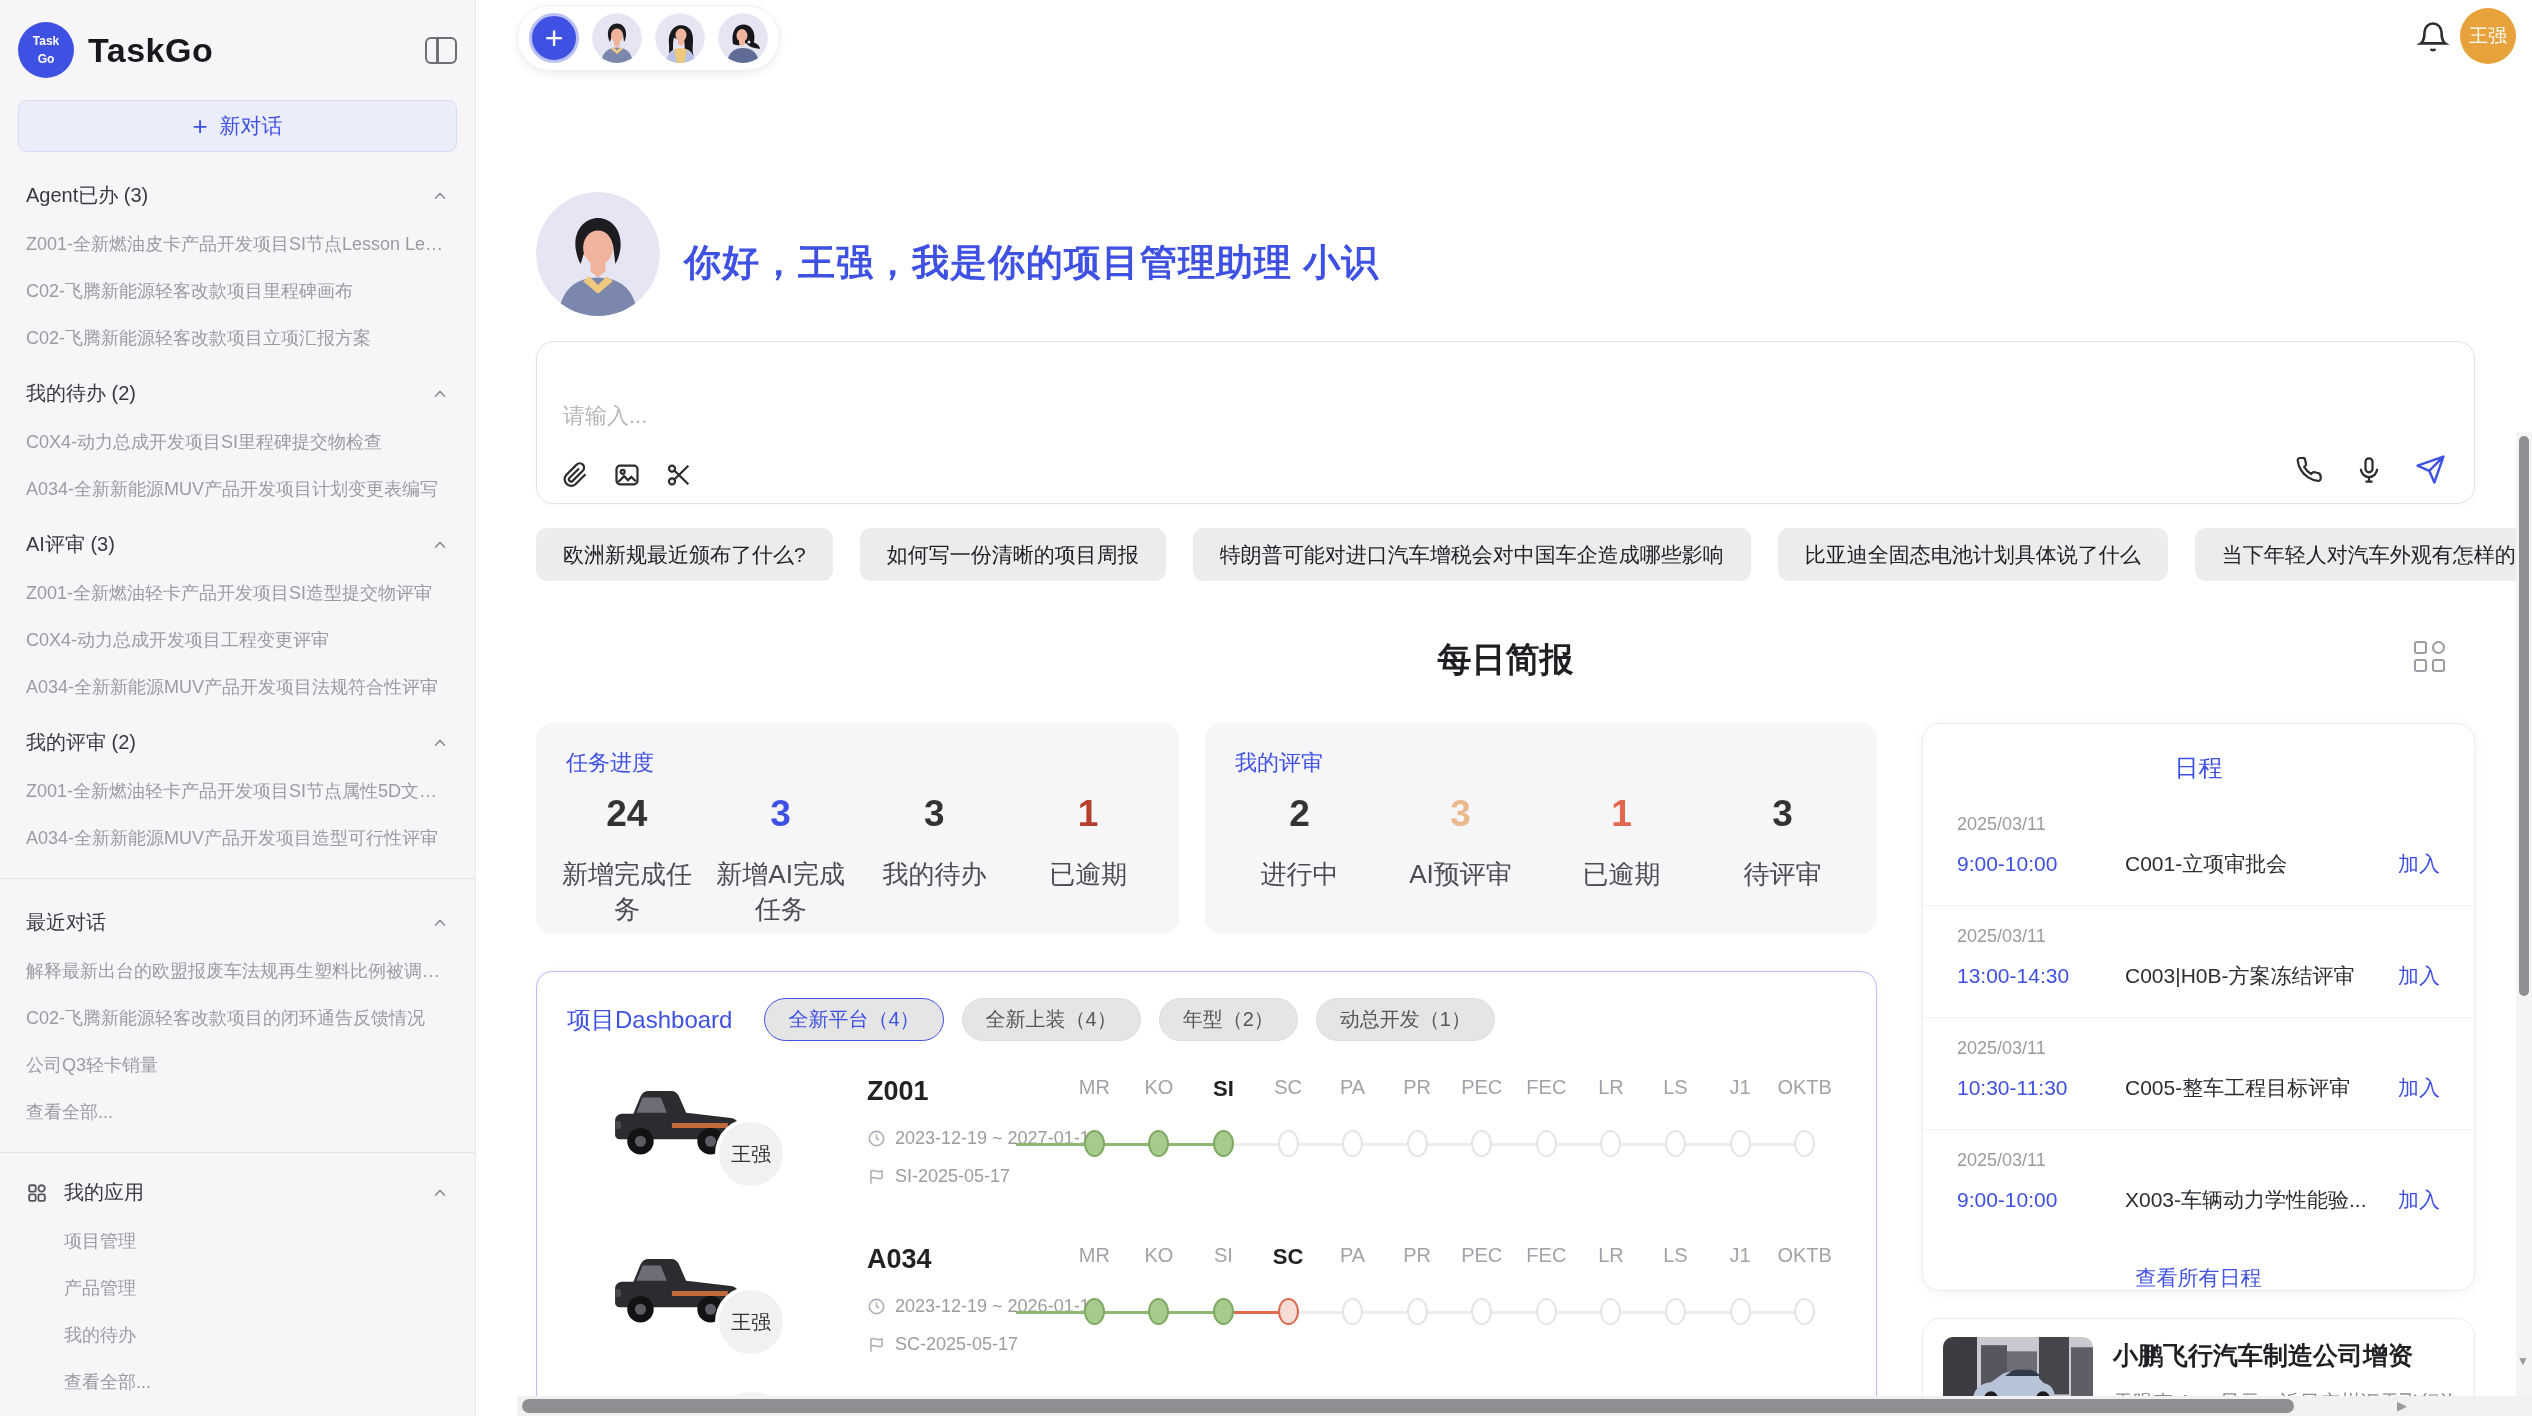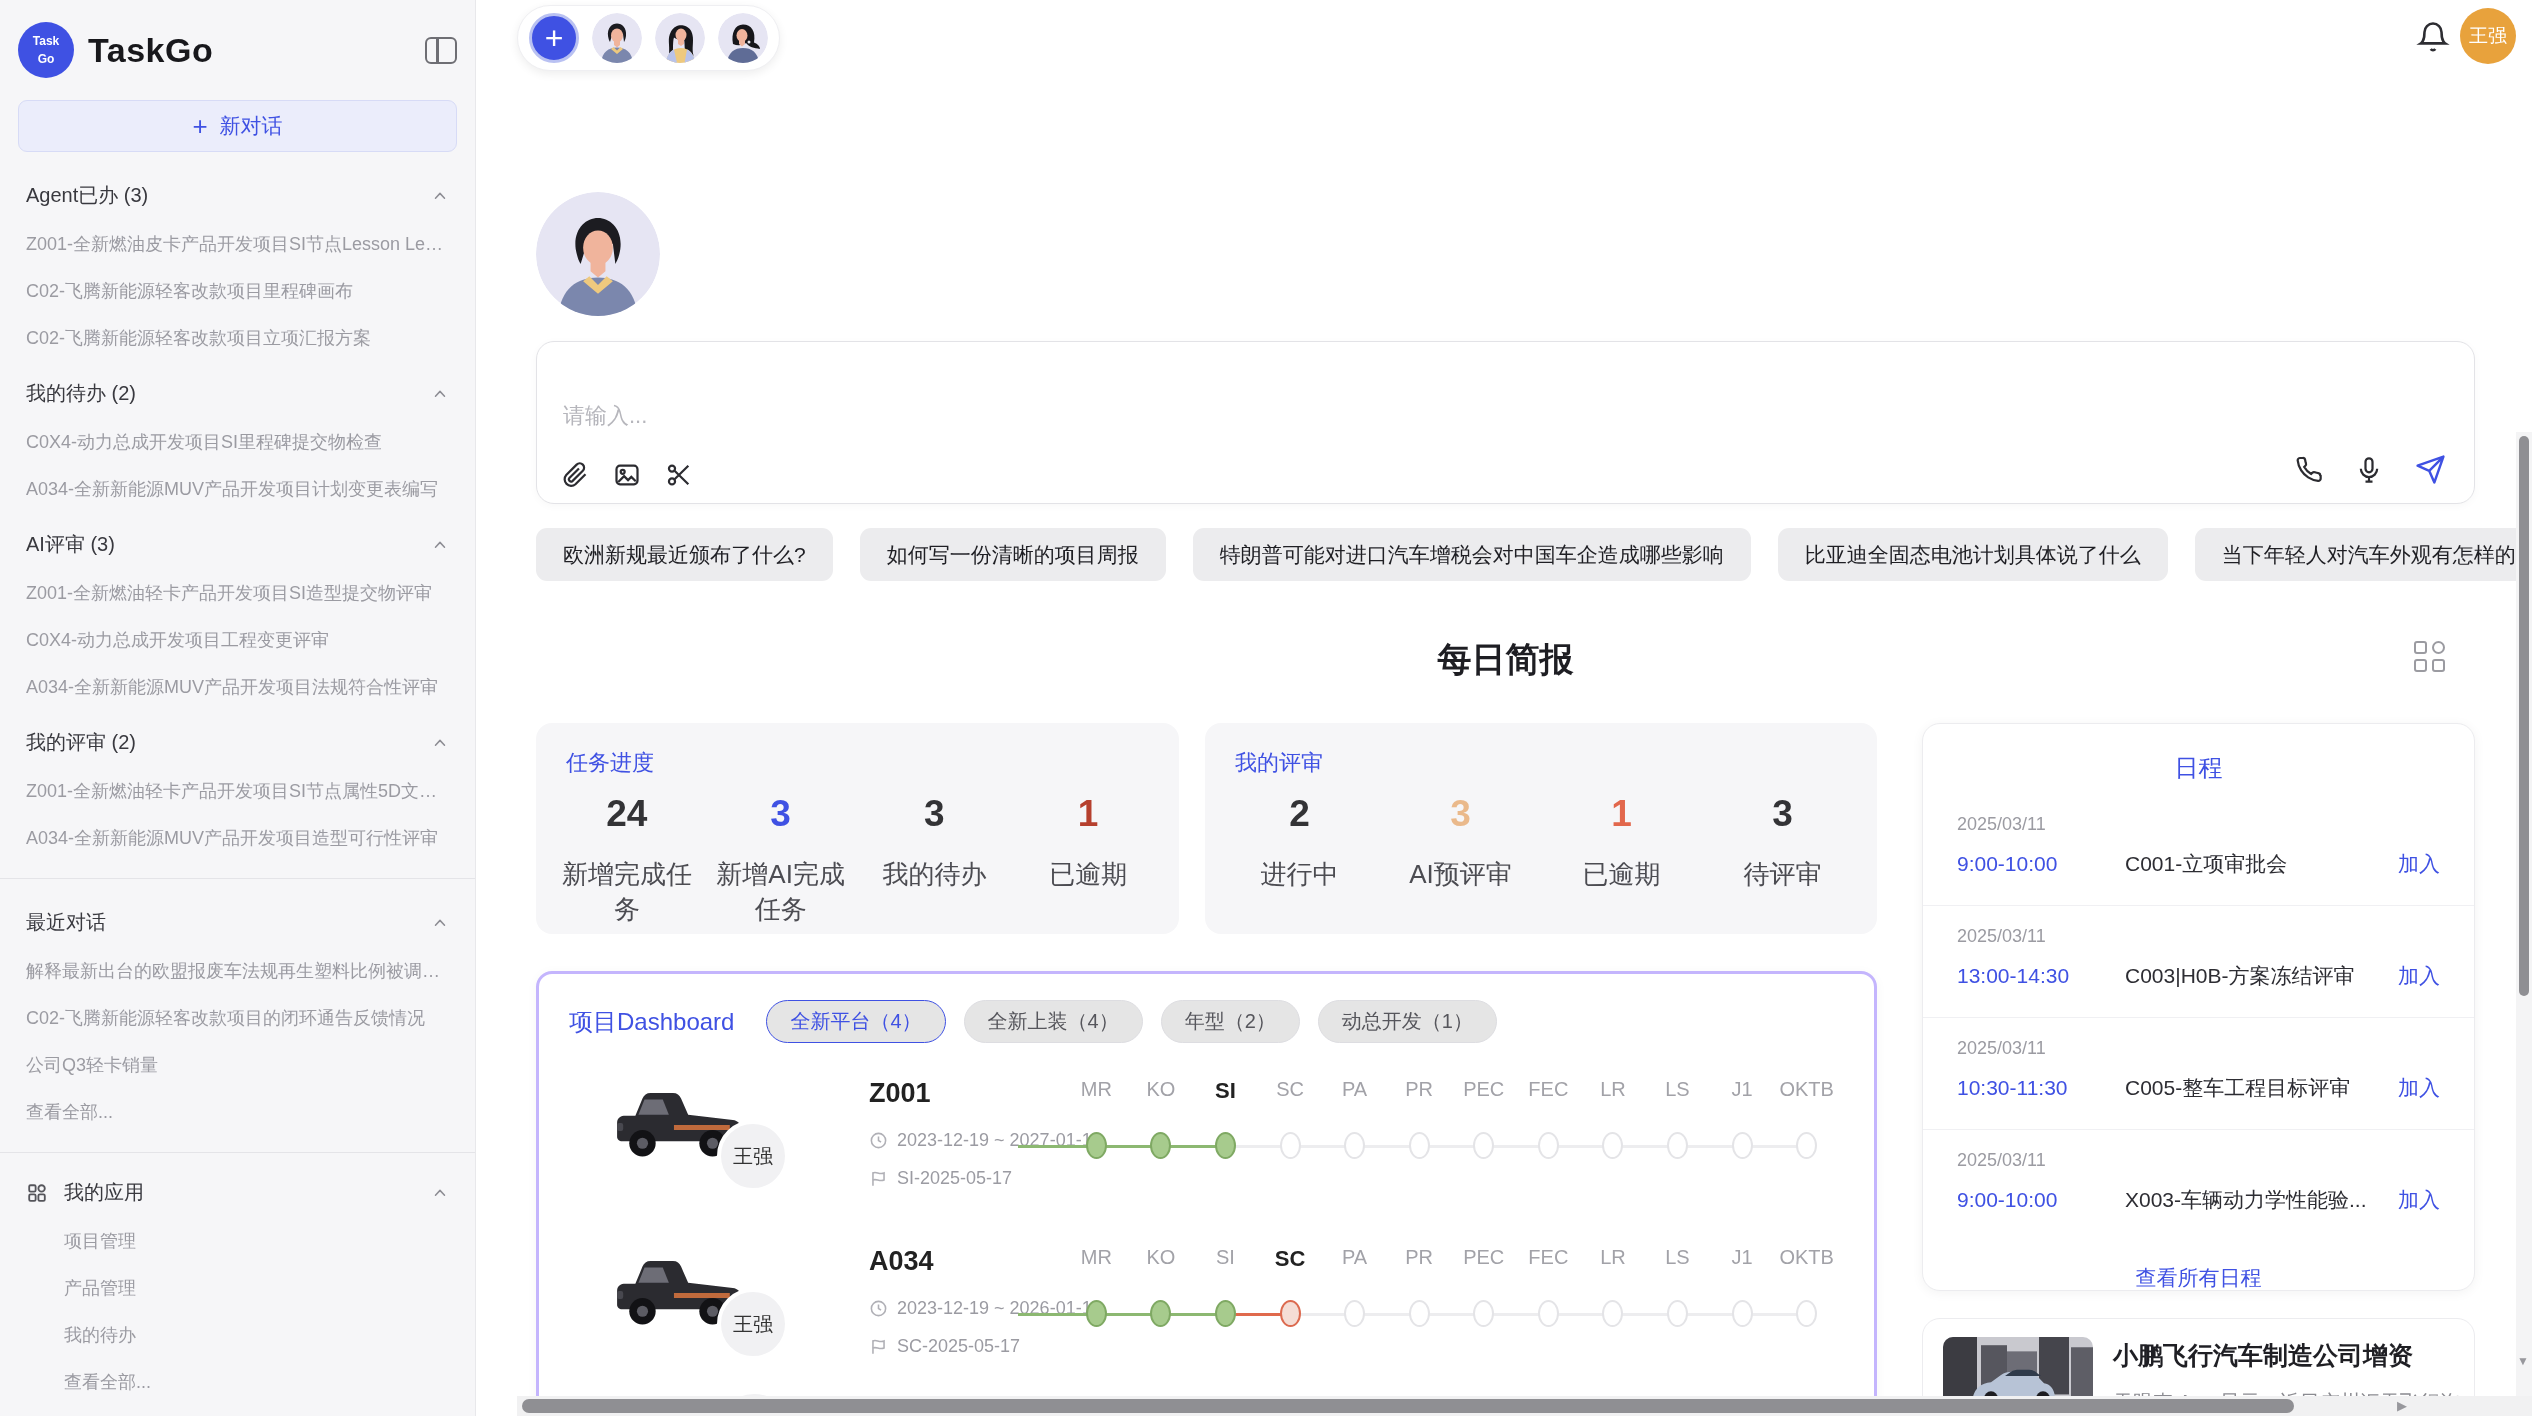--- a/index.html
+++ b/index.html
@@ -88,21 +88,21 @@
   .stat-card .card-title { position:absolute; left:30px; top:25px; font-size:22px; color:#3f51e3; }
   .stats-row { position:absolute; left:14px; right:14px; top:72px; display:flex; }
   .stat { flex:1; text-align:center; }
   .stat-value { font-size:37px; font-weight:bold; line-height:1; }
   .stat-label { margin-top:25px; font-size:26px; color:#4c4c52; }
   .c-dark { color:#333336; } .c-blue { color:#3f51e3; } .c-red { color:#b6402e; }
   .c-orange { color:#eab98b; } .c-salmon { color:#e2674c; }
 
   
   .dash-card { position:absolute; left:536px; top:971px; width:1341px; height:445px;
-    background:#fff; border:3px solid #c4b5fd; border-radius:16px;
+    background:#fff; border:1px solid #c4b5fd; border-radius:16px;
     box-shadow:0 2px 12px rgba(0,0,0,.04); overflow:hidden; }
   .dash-head { display:flex; align-items:center; padding:26px 30px 0 30px; }
   .dash-title { font-size:24px; color:#3f51e3; }
   .tabs { display:flex; gap:18px; margin-left:32px; }
   .tab { height:43px; border-radius:22px; border:1.5px solid #dddde1; color:#56565c;
     font-size:20px; display:flex; align-items:center; padding:0 23px; background:#e5e5e5;
     cursor:pointer; white-space:nowrap; }
   .tab.active { border-color:#3f51e3; color:#3f51e3; }
 
   .project-row { position:absolute; left:30px; right:26px; height:170px; }
@@ -320,20 +320,21 @@
       <path d="M18 8.5a6 6 0 0 0-12 0c0 6.5-2.5 8-2.5 8h17S18 15 18 8.5"></path>
       <path d="M13.6 20.5a1.9 1.9 0 0 1-3.2 0"></path>
     </svg>
   <div class="user-badge">王强</div>
 
   <div class="greet-avatar">
       <svg viewBox="0 0 100 100">
         <use href="#i-avatar-m"></use>
       </svg>
     </div>
+  <div class="greet-text">你好，王强，我是你的项目管理助理 小识</div>
 
   <div class="composer">
     <input type="text" placeholder="请输入..." style="">
     <div class="left-tools">
       <svg class="tool-icon" viewBox="0 0 24 24" fill="none" stroke="currentColor" stroke-width="1.9">
           <path d="M21 11.3l-8.6 8.6a5.6 5.6 0 0 1-7.9-7.9l8.9-8.9a3.7 3.7 0 0 1 5.3 5.3l-8.9 8.8a1.85 1.85 0 0 1-2.6-2.6l8.2-8.1"></path>
         </svg>
       <svg class="tool-icon" viewBox="0 0 24 24" fill="none" stroke="currentColor" stroke-width="1.9">
           <rect x="3" y="4" width="18" height="16" rx="3"></rect>
           <circle cx="8.3" cy="9.3" r="1.7"></circle>

